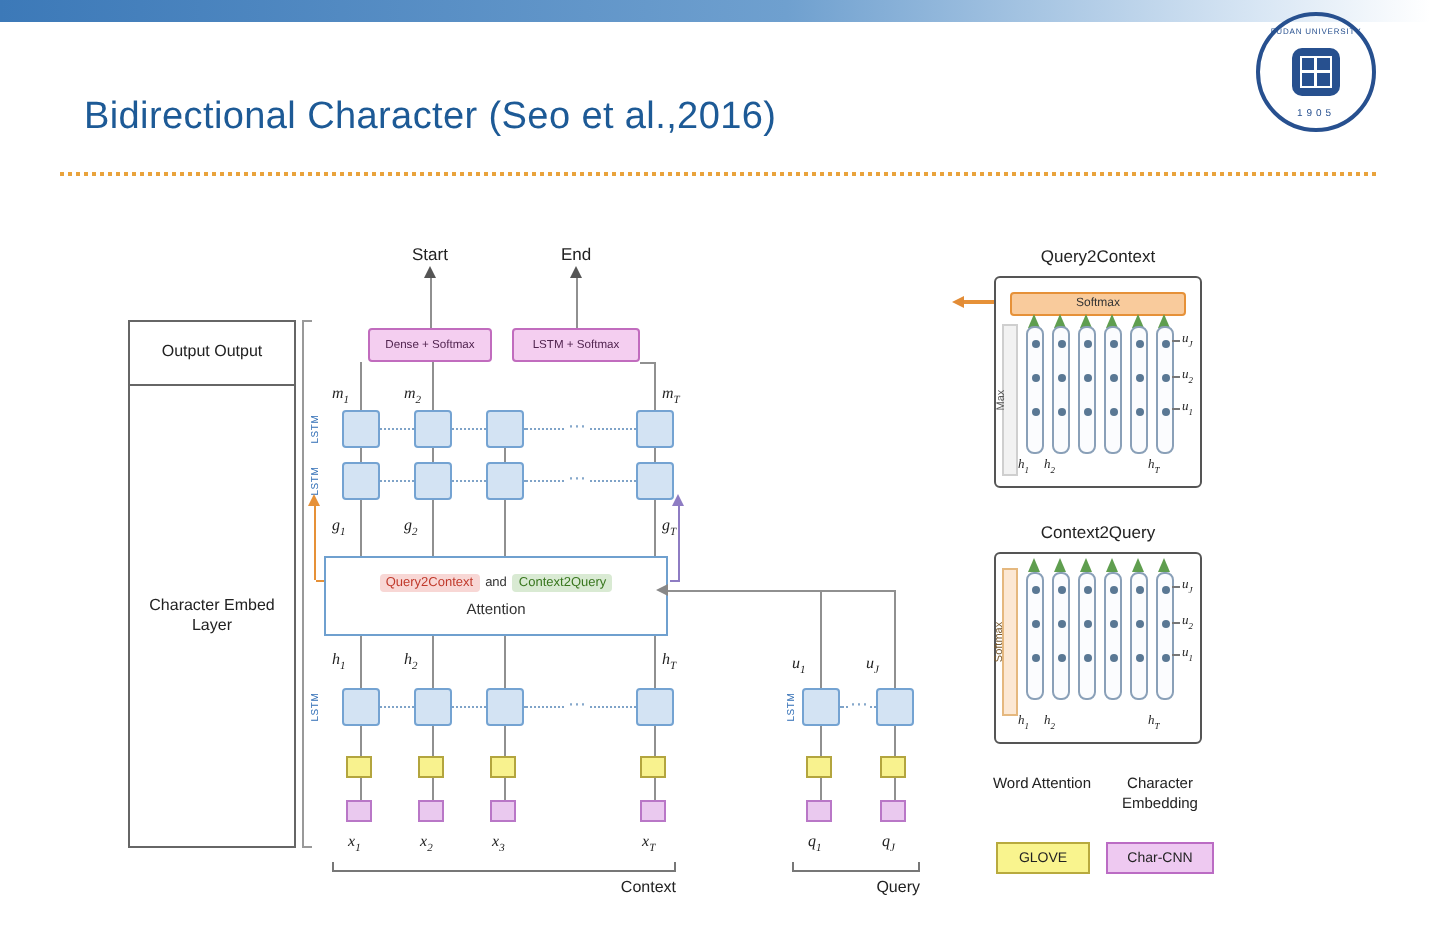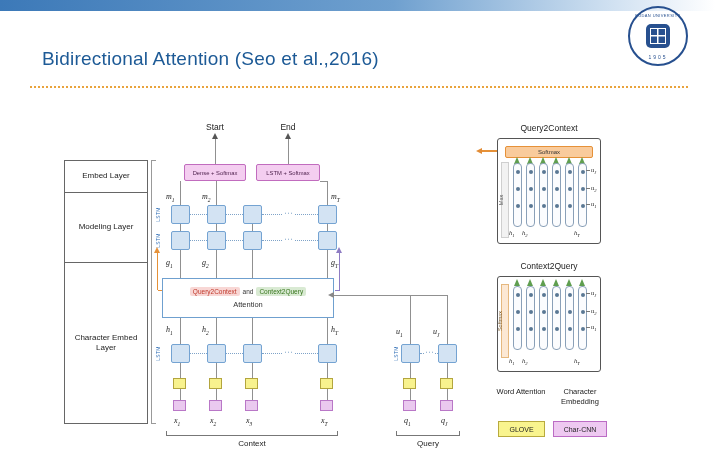--- a/index.html
+++ b/index.html
@@ -48,44 +48,43 @@
   .pnl-title{font-size:8.5px;color:#222;text-align:center}
   .panelbox{border:1px solid #555;border-radius:3px;background:#fff}
   .smaxbar{left:505px;top:146px;width:88px;height:12px;background:#f9cb9c;border:1px solid #e69138;border-radius:2px;display:flex;align-items:center;justify-content:center;font-size:6px;color:#333}
   .maxbar{left:501px;top:162px;width:8px;height:76px;background:#f2f2f2;border:1px solid #cfcfcf}
   .smaxbarv{left:501px;top:284px;width:8px;height:74px;background:#fce8d4;border:1px solid #e5b87f}
   .rot{transform:rotate(-90deg);font-size:5.5px;color:#555;text-align:center}
   .pillar{width:9px;height:64px;border:1px solid #8aa0b8;border-radius:4px;background:#fbfcfe;display:flex;flex-direction:column;align-items:center;padding-top:6px;gap:13px}
   .dot{width:4px;height:4px;border-radius:50%;background:#5a7894;flex:0 0 auto}
   .tick{height:1px;width:4px;background:#777}
   .brace{border-left:1px solid #777;border-right:1px solid #777;border-bottom:1px solid #777;height:5px}
-  .bracelbl{font-size:8px;color:#222;text-align:center}
+  .bracelbl{font-size:8px;color:#222;text-align:right}
   .legt{font-size:7.5px;color:#222;text-align:center;line-height:1.3}
   .legbox{height:16px;display:flex;align-items:center;justify-content:center;font-size:7px;color:#222}
   .glove{background:#f9f48e;border:1px solid #b8aa3e}
   .ccnn{background:#eec9f1;border:1px solid #bb6cc4}
 </style>
 </head>
 <body>
 
 <div class="abs topbar"></div>
 <div class="abs logo">
   <div class="logo-ring"></div>
   <div class="logo-u">FUDAN UNIVERSITY</div>
   <div class="seal">
       <div class="seal-i"></div>
     </div>
   <div class="logo-y">1905</div>
 </div>
-<div class="abs title">Bidirectional Attention (Seo et al.,2016)</div>
+<div class="abs title">Bidirectional Character (Seo et al.,2016)</div>
 <div class="abs divider"></div>
 
 <div class="abs layersbox">
-  <div class="lrow" style="height:32px">Embed Layer</div>
-  <div class="lrow" style="height:70px">Modeling Layer</div>
+  <div class="lrow" style="height:32px">Output Output</div>
   <div class="lrow" style="height:26px;flex:1">Character Embed Layer</div>
 </div>
 <div class="abs bracket"></div>
 
 <div class="abs plain" style="left:195px;top:122px;width:40px;text-align:center">Start</div>
 <div class="abs plain" style="left:268px;top:122px;width:40px;text-align:center">End</div>
 <div class="abs aup" style="left:212px;top:133px"></div>
 <div class="abs vline" style="left:215px;top:139px;height:25px"></div>
 <div class="abs aup" style="left:285px;top:133px"></div>
 <div class="abs vline" style="left:288px;top:139px;height:25px"></div>

